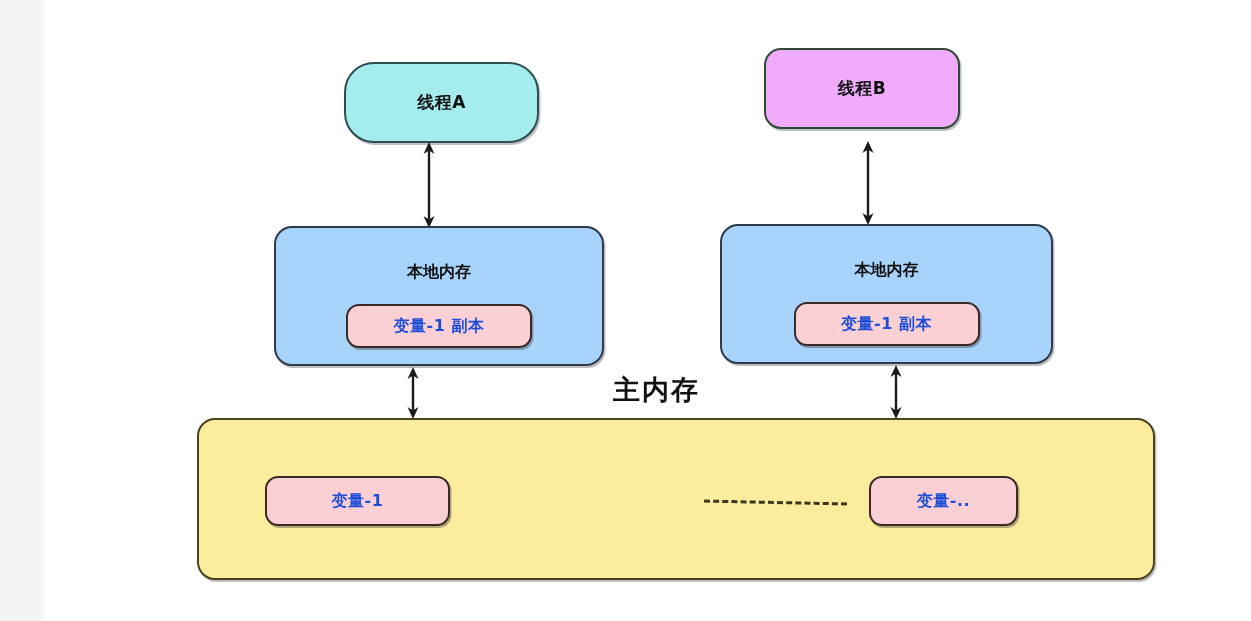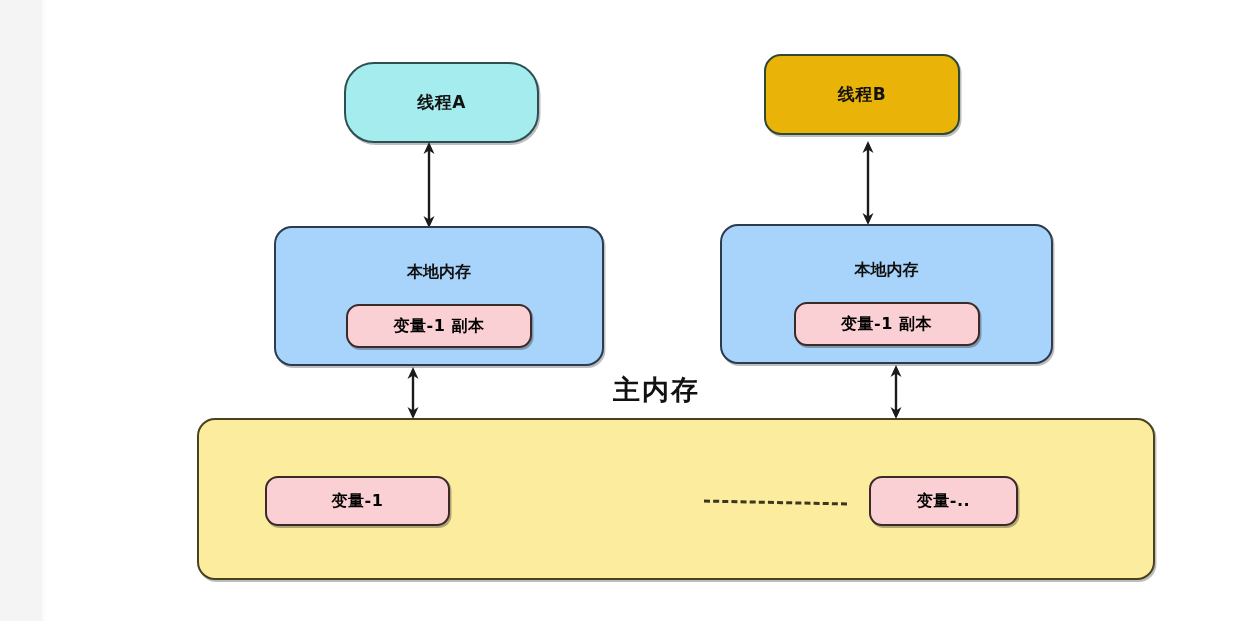--- a/index.html
+++ b/index.html
@@ -52,22 +52,22 @@
   }
 
   
   .thread-a {
     left: 344px; top: 62px; width: 195px; height: 81px;
     background: #a5ecef;
     border-color: #2e4f52;
     border-radius: 30px;
   }
   .thread-b {
-    left: 764px; top: 54px; width: 196px; height: 81px;
-    background: #eab308;
+    left: 764px; top: 48px; width: 196px; height: 81px;
+    background: #f0abfc;
     border-color: #2f4a33;
     border-radius: 17px;
   }
   .thread-a .label, .thread-b .label { font-size: 17px; }
 
   
   .local-mem {
     background: #a8d3fa;
     border-color: #2d3b4d;
     border-radius: 18px;
@@ -90,21 +90,21 @@
     background: #fbd0d4;
     border: 2px solid #3a2a28;
     border-radius: 13px;
     display: flex;
     align-items: center;
     justify-content: center;
     box-shadow: 1.5px 2px 0 rgba(45,35,35,0.35);
   }
   .chip .label {
     font-size: 16px;
-    color: #000000;
+    color: #1d4ed8;
     font-weight: 600;
     white-space: nowrap;
     letter-spacing: 0.5px;
   }
   .local-mem .chip { width: 186px; height: 44px; }
 
   
   .main-mem-title {
     position: absolute;
     left: 613px; top: 372px;

